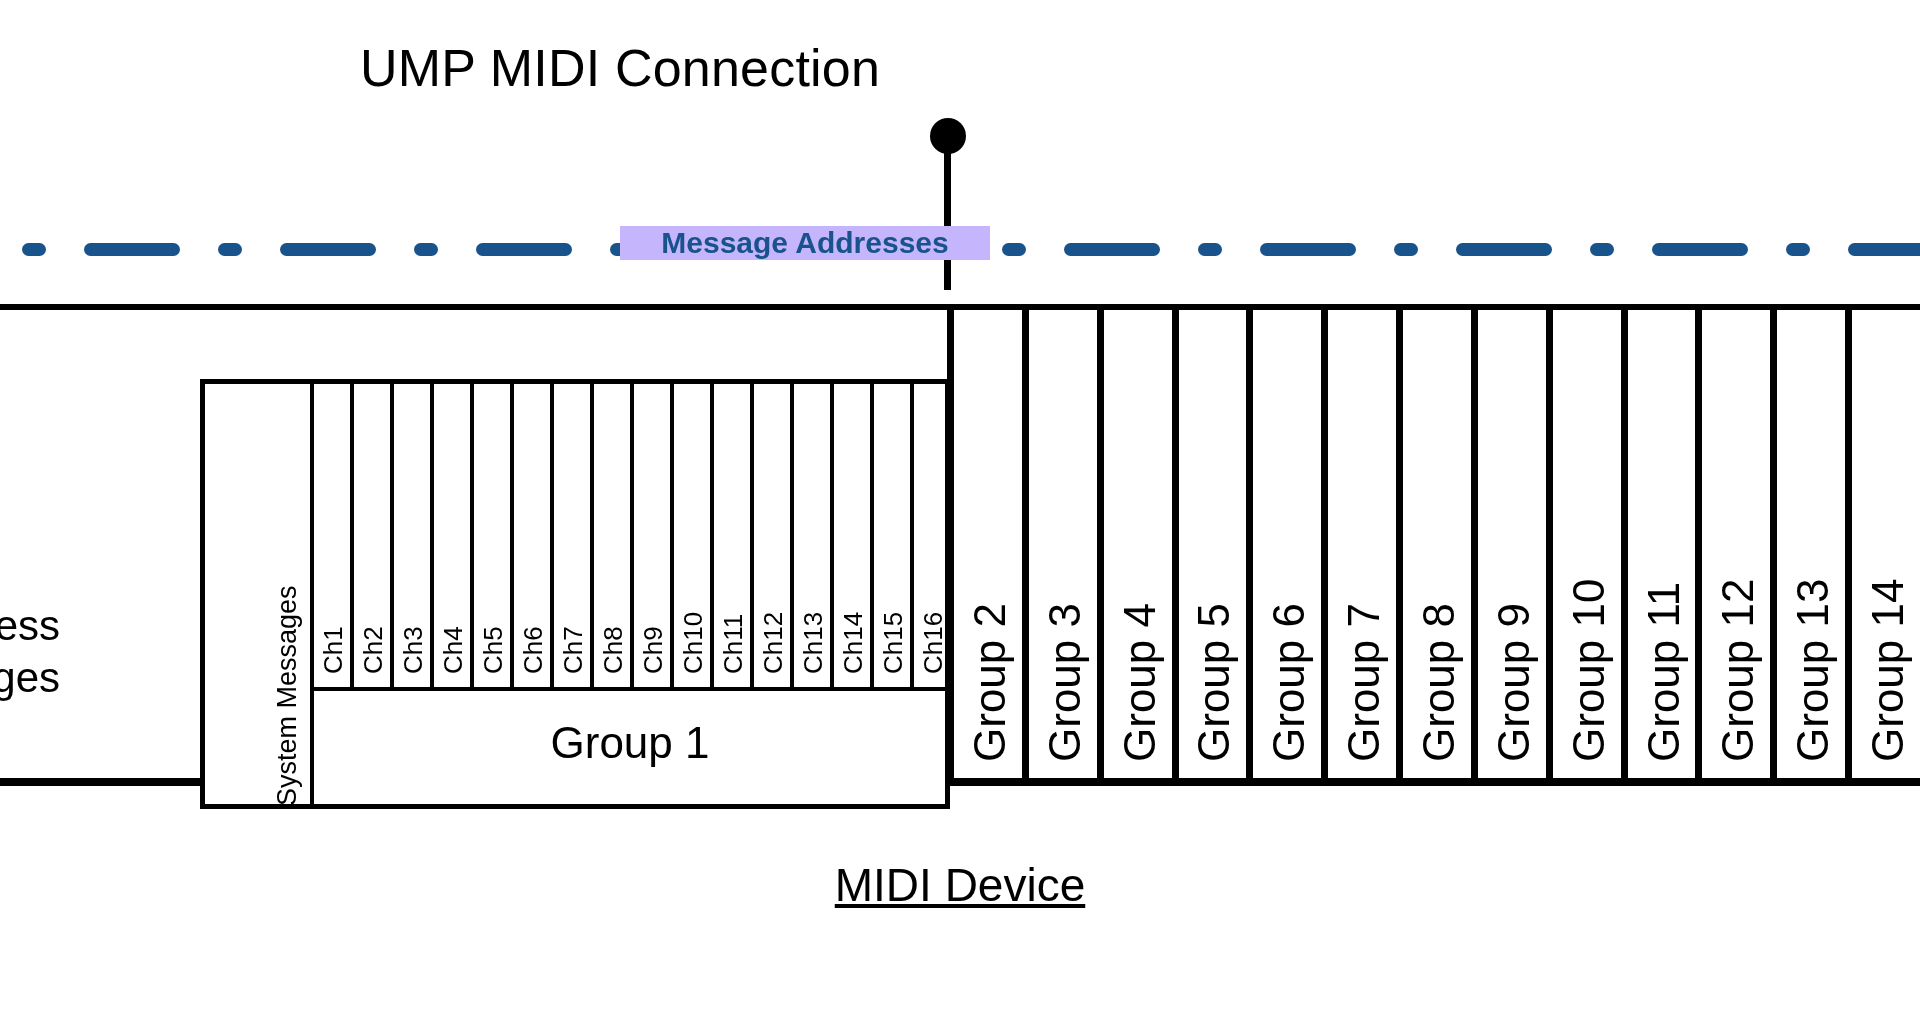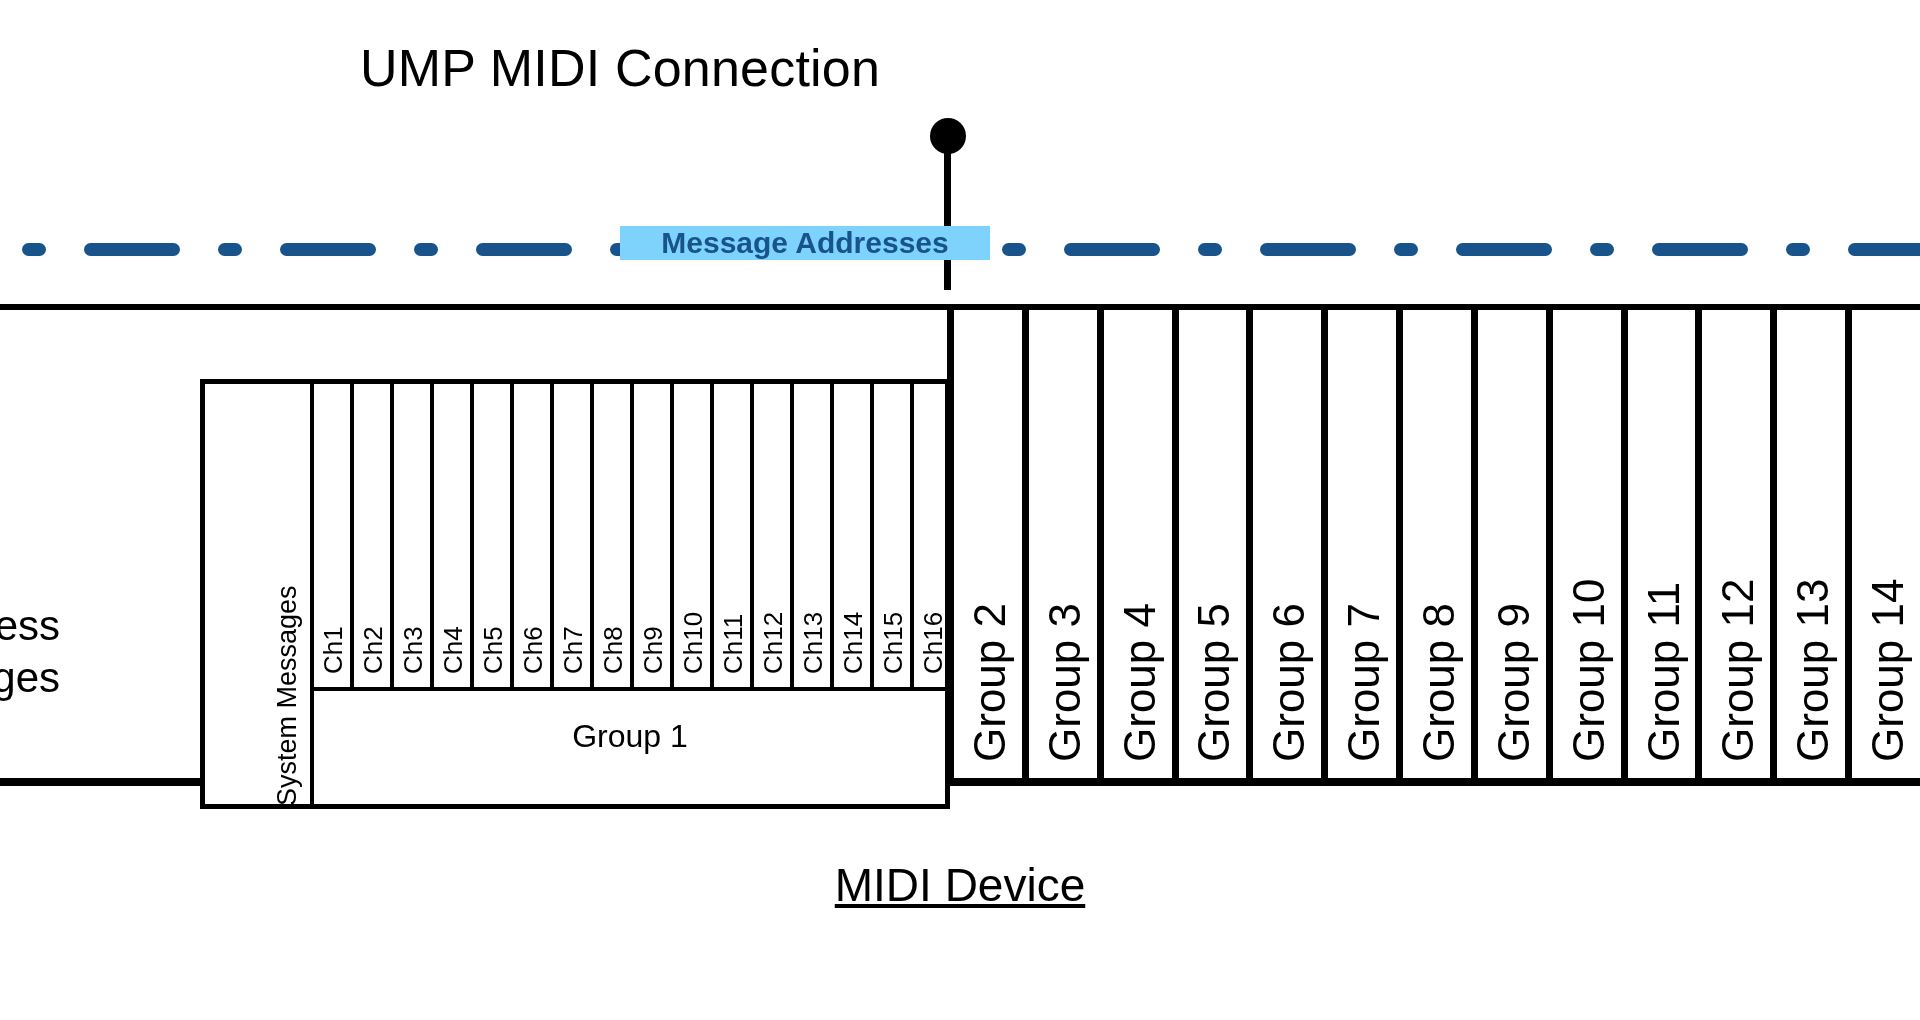--- a/index.html
+++ b/index.html
@@ -34,21 +34,21 @@
   .addr-line{
     position:absolute; left:0; top:243px; width:1920px; height:14px;
   }
   .addr-line .seg{
     position:absolute; top:0; height:13px; background:#18538C; border-radius:7px;
   }
   .addr-label{
     position:absolute; left:620px; top:226px; width:350px;
     text-align:center;
     font-size:30px; font-weight:bold; color:#18538C;
-    background:#7dd3fc; padding:0 10px;
+    background:#c4b5fd; padding:0 10px;
     white-space:nowrap;
   }
 
   
   .device-top{
     position:absolute; left:0; top:304px; width:1920px; height:6px; background:#000;
   }
   .device-bottom{
     position:absolute; left:0; top:778px; width:1920px; height:8px; background:#000;
   }
@@ -65,21 +65,21 @@
 
   
   .group1-box{
     position:absolute; left:200px; top:379px; width:750px; height:430px;
     border:5px solid #000; border-top-width:5px;
     box-sizing:border-box;
     background:#fff;
   }
   .g1-label{
     position:absolute; left:320px; top:718px; width:620px;
-    text-align:center; font-size:32px; color:#000; white-space:nowrap;
+    text-align:center; font-size:44px; color:#000; white-space:nowrap;
   }
 
   
   .sysmsg-div{
     position:absolute; left:310px; top:379px; width:4px; height:430px; background:#000;
   }
   .sysmsg-label{
     position:absolute; left:0; top:0;
     font-size:27px; color:#000; white-space:nowrap;
     transform-origin:left top;

